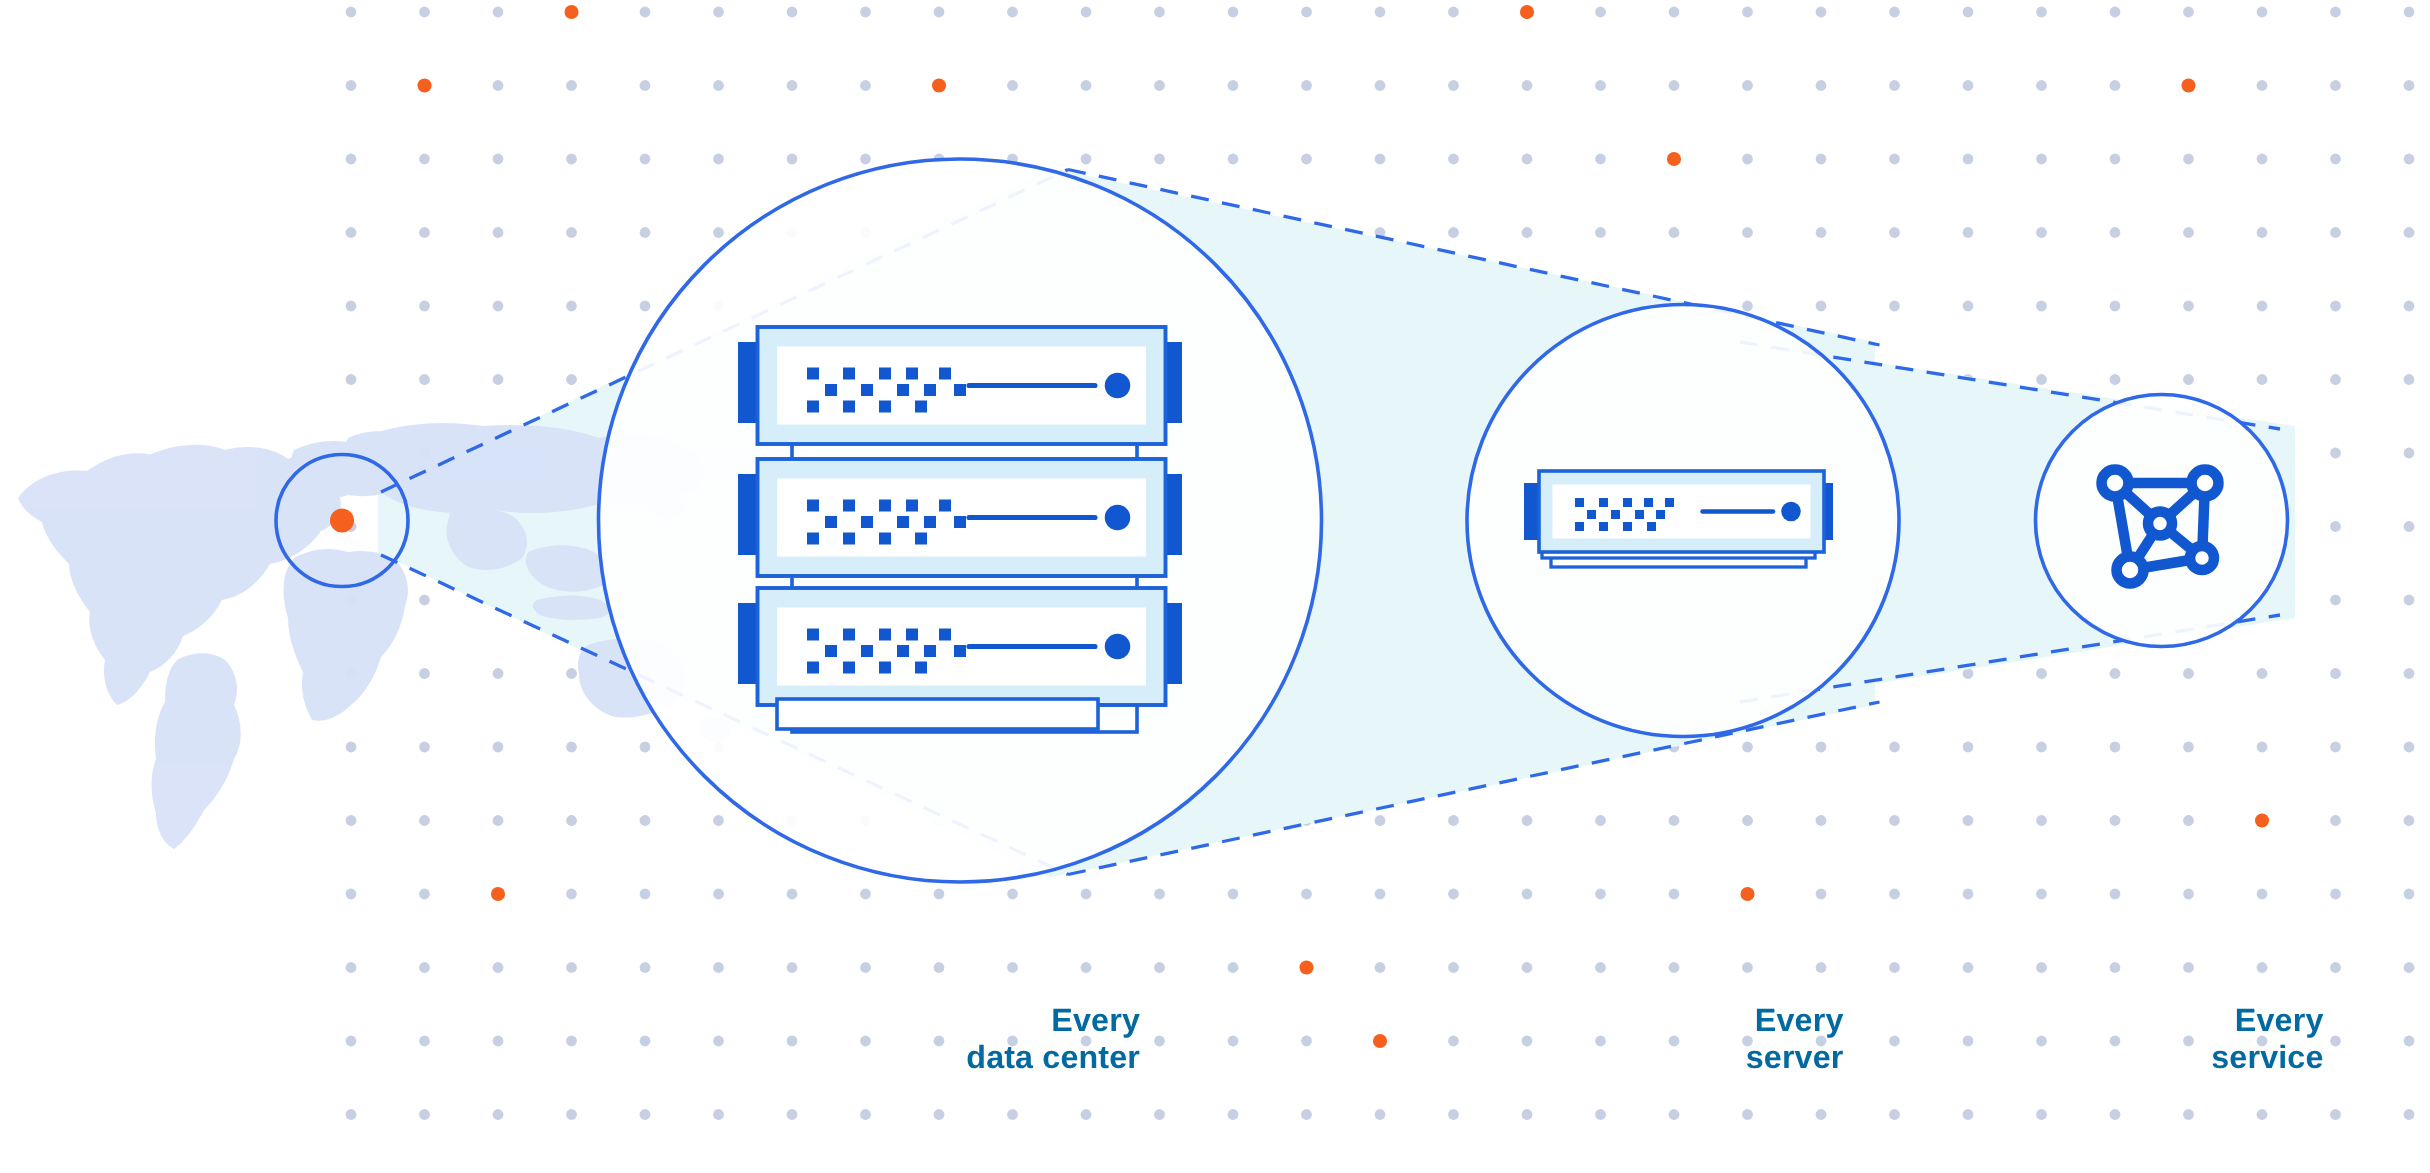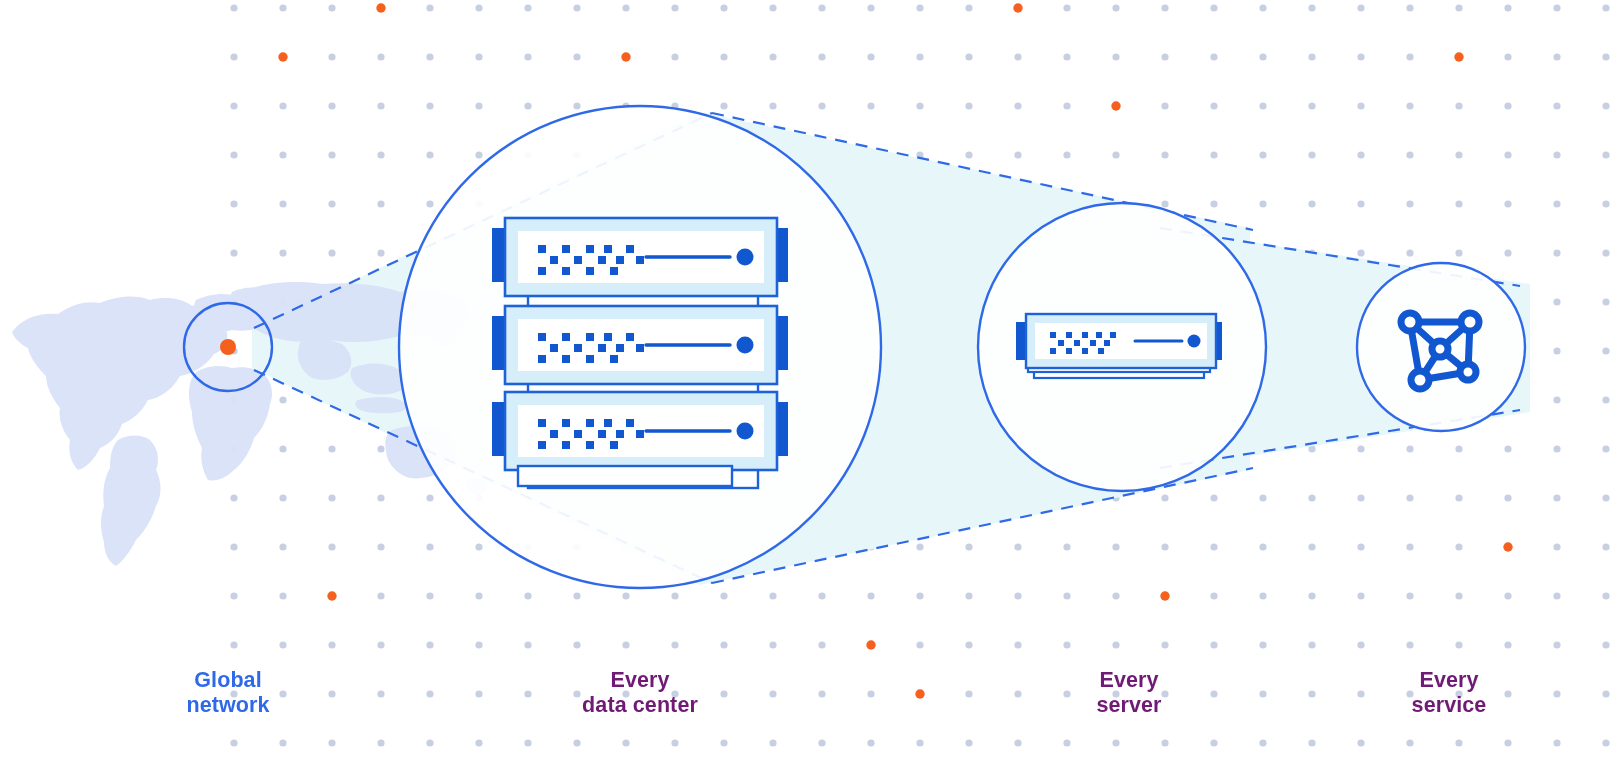--- a/index.html
+++ b/index.html
@@ -31,21 +31,21 @@
   .lbl{
     position:absolute;
     text-align:center;
     font-size:21.5px;
     line-height:25px;
     font-weight:700;
     letter-spacing:.1px;
     white-space:pre-line;
     pointer-events:auto;
   }
-  .lbl.dark{color:#701a75;}
+  .lbl.dark{color:#0369a1;text-align:right;}
   .lbl.blue{color:#2f69e8;}
 </style>
 </head>
 <body>
 
 <div id="stage">
 
   <svg class="layer" viewBox="0 0 1620 782" preserveAspectRatio="none" aria-hidden="true">
     <g id="dots">
         <circle cx="234" cy="8" r="3.6" fill="#c7cfe2"></circle>
@@ -738,22 +738,20 @@
     <g fill="#ffffff" stroke="#1157cf" stroke-width="7">
       <circle cx="1410" cy="322" r="9"></circle>
       <circle cx="1470" cy="322" r="9"></circle>
       <circle cx="1440" cy="349" r="8"></circle>
       <circle cx="1420" cy="380" r="9"></circle>
       <circle cx="1468" cy="372" r="8"></circle>
     </g>
   </svg>
 
   <div class="labels">
-    <div class="lbl blue" style="left:128px; top:668px; width:200px;">Global
-network</div>
     <div class="lbl dark" style="left:520px; top:668px; width:240px;">Every
 data center</div>
     <div class="lbl dark" style="left:1029px; top:668px; width:200px;">Every
 server</div>
     <div class="lbl dark" style="left:1349px; top:668px; width:200px;">Every
 service</div>
   </div>
 
 </div>
 

